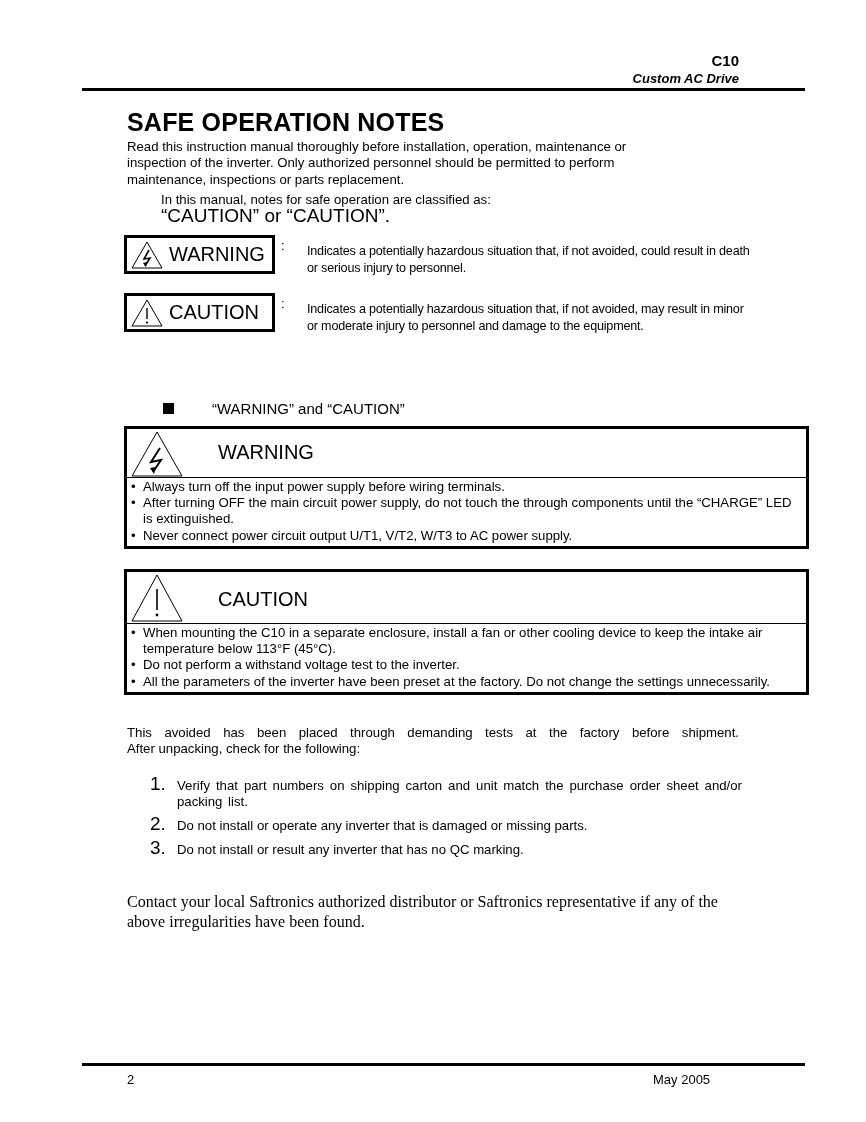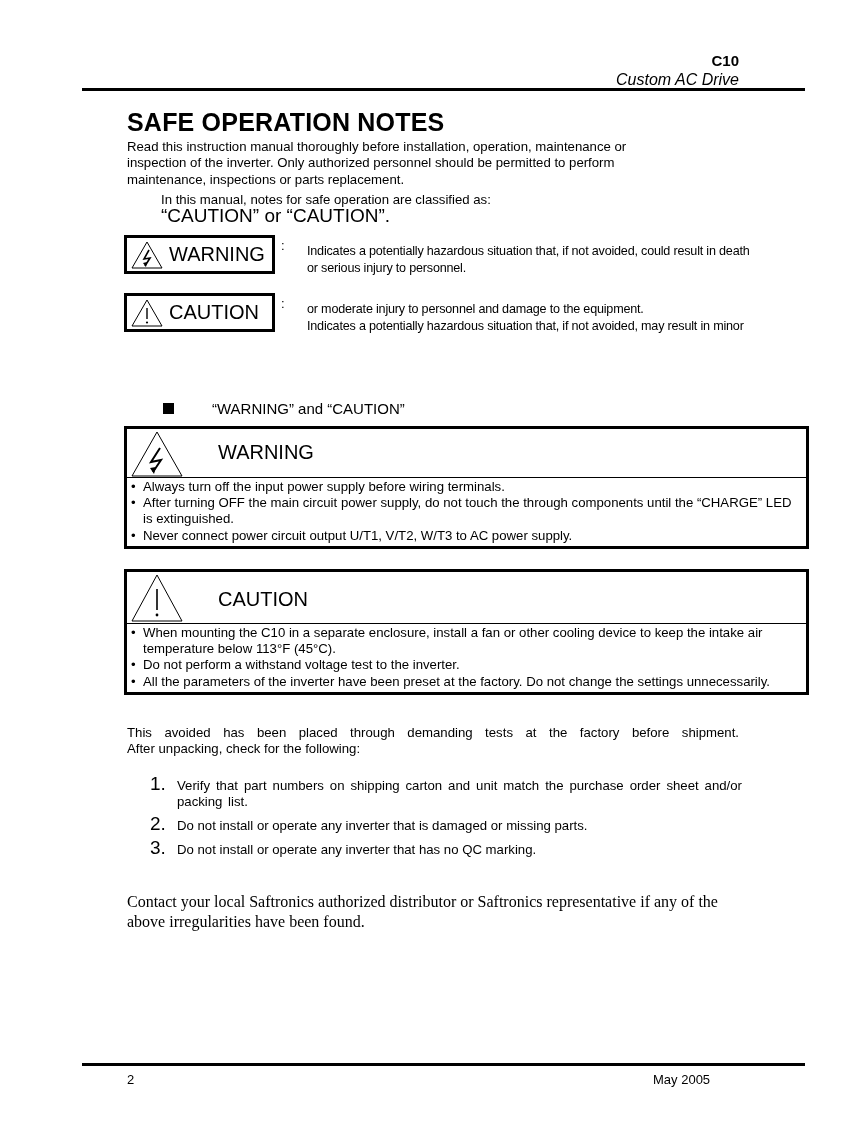--- a/index.html
+++ b/index.html
@@ -2,21 +2,21 @@
 <html><head>
 <meta charset="utf-8">
 <style>
   html, body { margin: 0; padding: 0; background: #ffffff; }
   body {
     width: 866px; height: 1122px; position: relative; overflow: hidden;
     font-family: "Liberation Sans", sans-serif; color: #000;
   }
   .abs { position: absolute; }
   .hdr-title { right: 127px; top: 52px; font-weight: bold; font-size: 15px; }
-  .hdr-sub { right: 127px; top: 71px; font-style: italic; font-size: 16px; }
+  .hdr-sub { right: 127px; top: 71px; font-style: italic; font-size: 13px; font-weight: bold; }
   .hrule { left: 82px; width: 723px; height: 3px; background: #000; }
   .page-title { left: 127px; top: 108px; font-size: 25px; font-weight: bold; letter-spacing: 0.2px; }
   .intro { left: 127px; top: 139px; width: 560px; font-size: 13.2px; line-height: 16.3px; }
   .intro2 { left: 161px; top: 192px; font-size: 13.2px; }
   .intro3 { left: 161px; top: 205px; font-size: 19px; }
 
   .legend-box {
     position: absolute; left: 124px; width: 151px; height: 39px;
     border: 3px solid #000; box-sizing: border-box;
     display: flex; align-items: center;
@@ -84,22 +84,22 @@
 <div class="legend-box" style="top:293px;">
   <svg width="32" height="28" viewBox="0 0 32 28">
     <polygon points="16,1 31,27 1,27" fill="none" stroke="#000" stroke-width="1"></polygon>
     <line x1="16" y1="9" x2="16" y2="20" stroke="#000" stroke-width="1.4"></line>
     <circle cx="16" cy="23.5" r="1.1" fill="#000"></circle>
   </svg>
   <span class="lbl">CAUTION</span>
 </div>
 <div class="colon" style="top:296px;">:</div>
 <div class="legend-desc" style="top:301px;">
+  <div>Indicates a potentially hazardous situation that, if not avoided, may result in minor</div>
   <div>or moderate injury to personnel and damage to the equipment.</div>
-  <div>Indicates a potentially hazardous situation that, if not avoided, may result in minor</div>
 </div>
 
 <div class="abs section-head">
   <span class="sq"></span>
   <span>“WARNING” and “CAUTION”</span>
 </div>
 
 <div class="notice" style="top:426px;">
   <div class="notice-head">
     <svg width="54" height="46" viewBox="0 0 54 46">
@@ -159,21 +159,21 @@
   <div class="row">
     <span class="num">1.</span>
     <span class="txt j">Verify that part numbers on shipping carton and unit match the purchase order sheet and/or packing list.</span>
   </div>
   <div class="row">
     <span class="num">2.</span>
     <span class="txt">Do not install or operate any inverter that is damaged or missing parts.</span>
   </div>
   <div class="row">
     <span class="num">3.</span>
-    <span class="txt">Do not install or operate any inverter that has no QC marking.</span>
+    <span class="txt">Do not install or result any inverter that has no QC marking.</span>
   </div>
 </div>
 
 <div class="abs contact">Contact your local Saftronics authorized distributor or Saftronics representative if any of the above irregularities have been found.</div>
 
 <div class="abs hrule" style="top:1063px;"></div>
 <div class="abs ftr-left">2</div>
 <div class="abs ftr-right">May 2005</div>
 
 </body></html>

